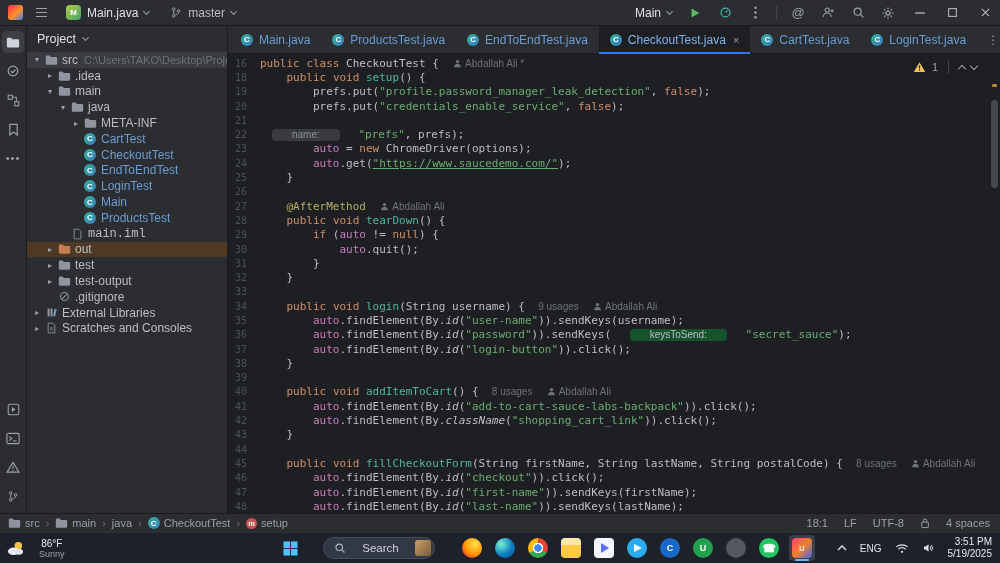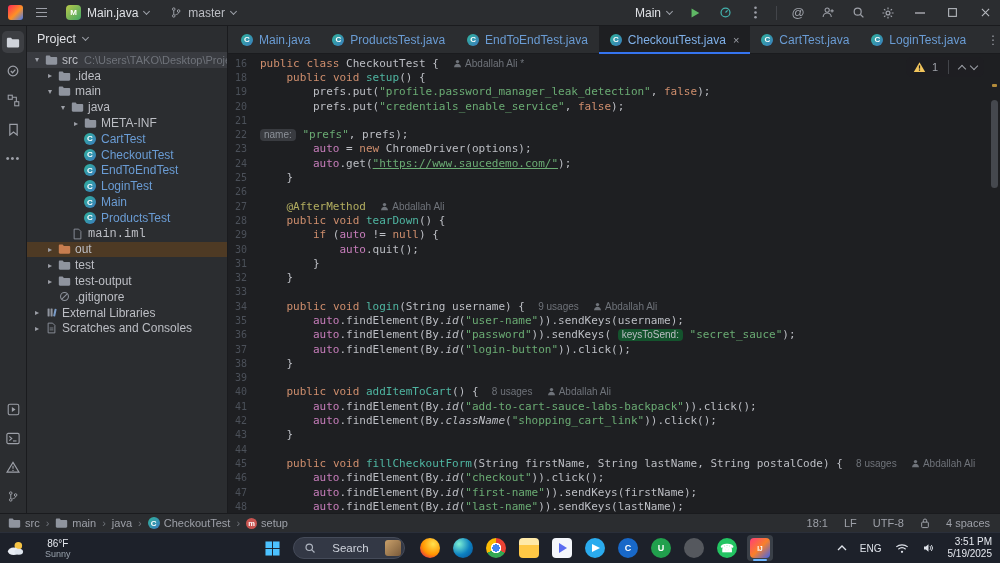--- a/index.html
+++ b/index.html
@@ -74,46 +74,46 @@
   .tk-k{color:var(--keyword_orange)}
   .tk-s{color:var(--string_green)}
   .tk-su{color:var(--string_green);text-decoration:underline}
   .tk-d{color:#bcbec4}
   .tk-f{color:var(--method_teal)}
   .tk-fd{color:var(--field_purple)}
   .tk-a{color:var(--annotation_yellow)}
   .tk-it{font-style:italic;color:#bcbec4}
   .tk-m{color:#6f737a;font-size:10px;font-family:"Liberation Sans",sans-serif}
   .au-ic{display:inline-block;margin:0 3px 0 1px}
-  .inlay{background:#393b40;color:#8c9199;border-radius:4px;padding:0 4px;margin:0 0;font-size:10px;line-height:12px;
+  .inlay{background:#393b40;color:#8c9199;border-radius:4px;padding:0 20px;margin:0 12px;font-size:10px;line-height:12px;
          font-family:"Liberation Sans",sans-serif;display:inline-block}
   .inlay2{background:#14532d;color:#bcbec4}
   .inspect{position:absolute;top:3px;right:16px;display:flex;align-items:center;gap:6px;background:rgba(30,31,34,.85);
            border-radius:6px;padding:3px 7px;font-size:11px;color:#9da0a8}
   .chv{width:6px;height:6px;border-right:1.4px solid #9da0a8;border-bottom:1.4px solid #9da0a8;display:inline-block}
   .chv.up{transform:rotate(-135deg);margin-top:3px}
   .chv.down{transform:rotate(45deg);margin-top:-2px}
   .scroll-thumb{position:absolute;right:2px;top:46px;width:7px;height:88px;border-radius:4px;background:#45484e}
   .stripe-mark{position:absolute;right:3px;top:30px;width:5px;height:3px;background:#b38b3b;border-radius:1px}
 
   
   .statusbar{position:absolute;left:0;right:0;bottom:31px;height:19px;background:#2b2d30;border-top:1px solid #1a1b1e;
              display:flex;align-items:center;justify-content:space-between;padding:0 10px 0 8px}
   .crumbs{display:flex;align-items:center}
   .bitem{display:flex;align-items:center;gap:4px;color:#9da0a8;font-size:11px}
   .bsep{color:#6f737a;margin:0 6px;font-size:11px}
   .sright{display:flex;align-items:center;gap:16px;color:#9da0a8;font-size:11px}
 
   
   .taskbar{position:absolute;left:0;right:0;bottom:0;height:31px;background:#1d212a;border-top:1px solid #2a2f3a}
-  .weather{position:absolute;left:6px;top:2px;display:flex;align-items:center;gap:20px;height:27px}
+  .weather{position:absolute;left:6px;top:2px;display:flex;align-items:center;gap:14px;height:27px}
   .wtxt{display:flex;flex-direction:column;line-height:1.15}
   .wtemp{font-size:10px;color:#e6e9ef}
   .wcond{font-size:9px;color:#99a2ad}
-  .tb-center{position:absolute;left:259px;top:0;bottom:0;display:flex;align-items:center;gap:8px}
+  .tb-center{position:absolute;left:277px;top:0;bottom:0;display:flex;align-items:center;gap:20px}
   .tb-start{width:26px;height:26px;display:flex;align-items:center;justify-content:center;border-radius:4px}
   .searchpill{height:22px;border-radius:11px;background:#333845;border:1px solid #454b59;display:flex;align-items:center;
               gap:7px;padding:0 3px 0 10px;width:112px}
   .searchpill span.lbl{font-size:11.5px;color:#cfd3dc;flex:1}
   .s-img{width:16px;height:16px;border-radius:3px;background:linear-gradient(135deg,#c9a06a,#7a5b3a)}
   .apps{display:flex;align-items:center;gap:7px;margin-left:4px}
   .tb-app{position:relative;width:26px;height:26px;display:flex;align-items:center;justify-content:center;border-radius:4px}
   .tb-app.active{background:#3a4048}
   .tb-app.active::after{content:"";position:absolute;bottom:0px;left:50%;transform:translateX(-50%);
                         width:14px;height:2.5px;border-radius:2px;background:#6fb6ff}

